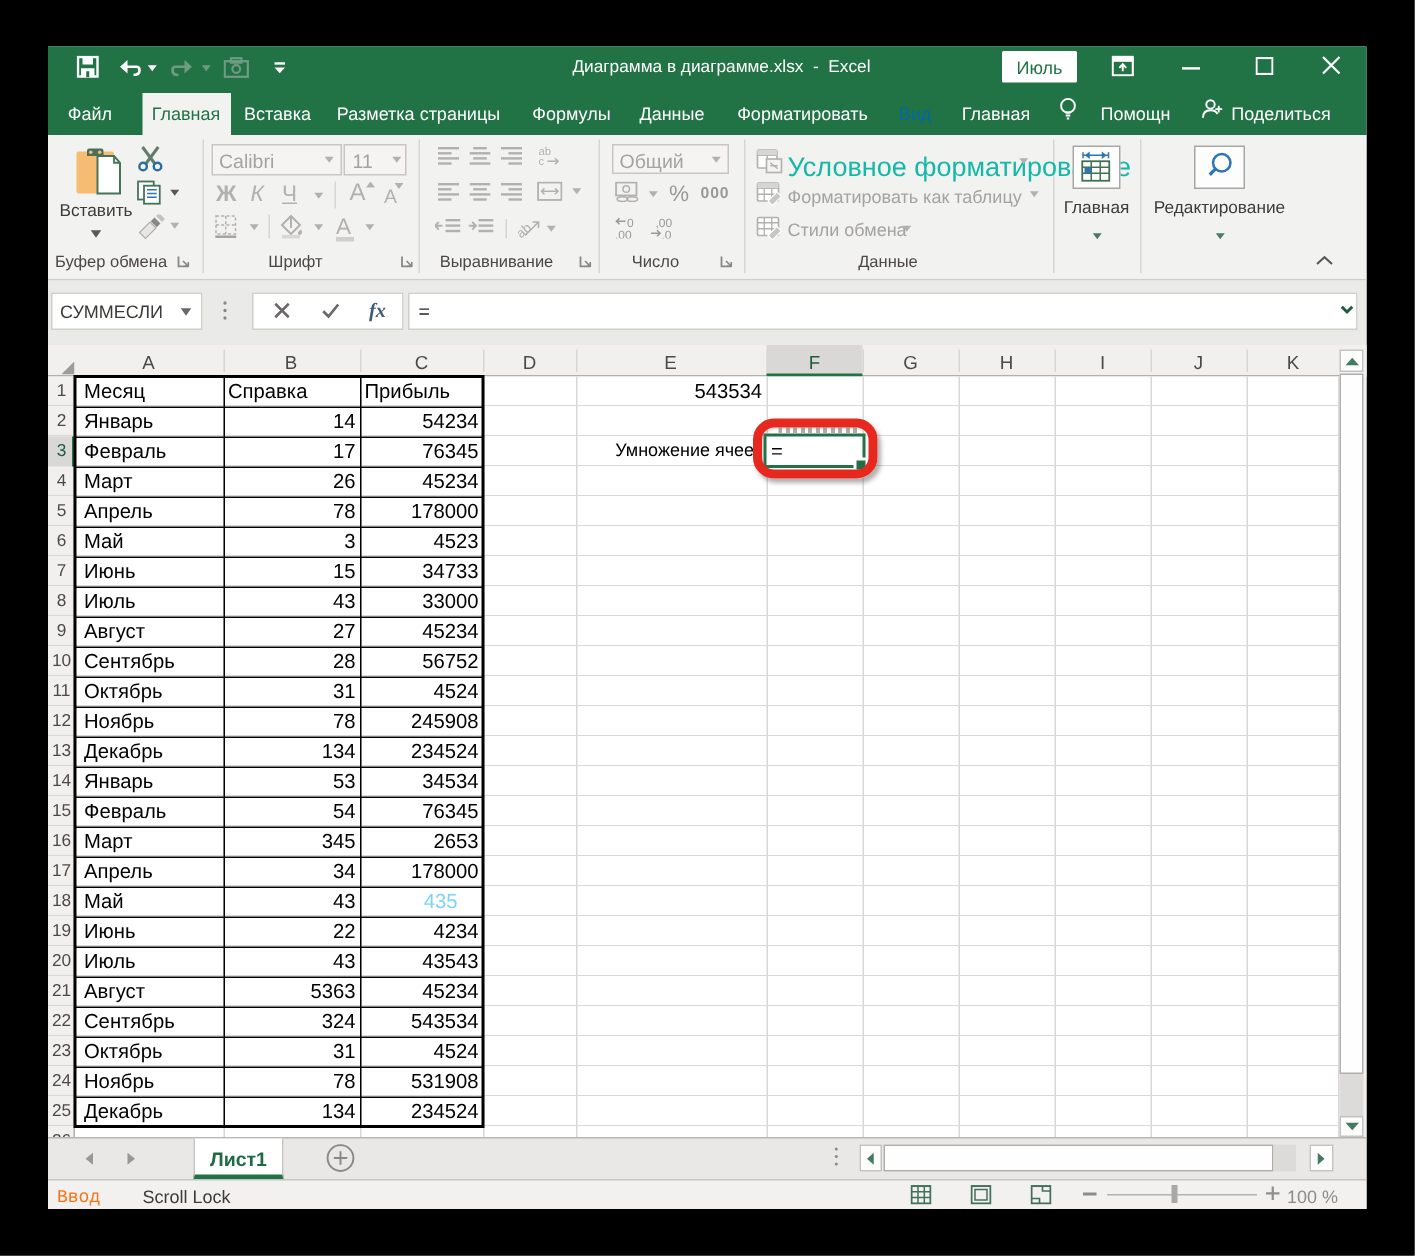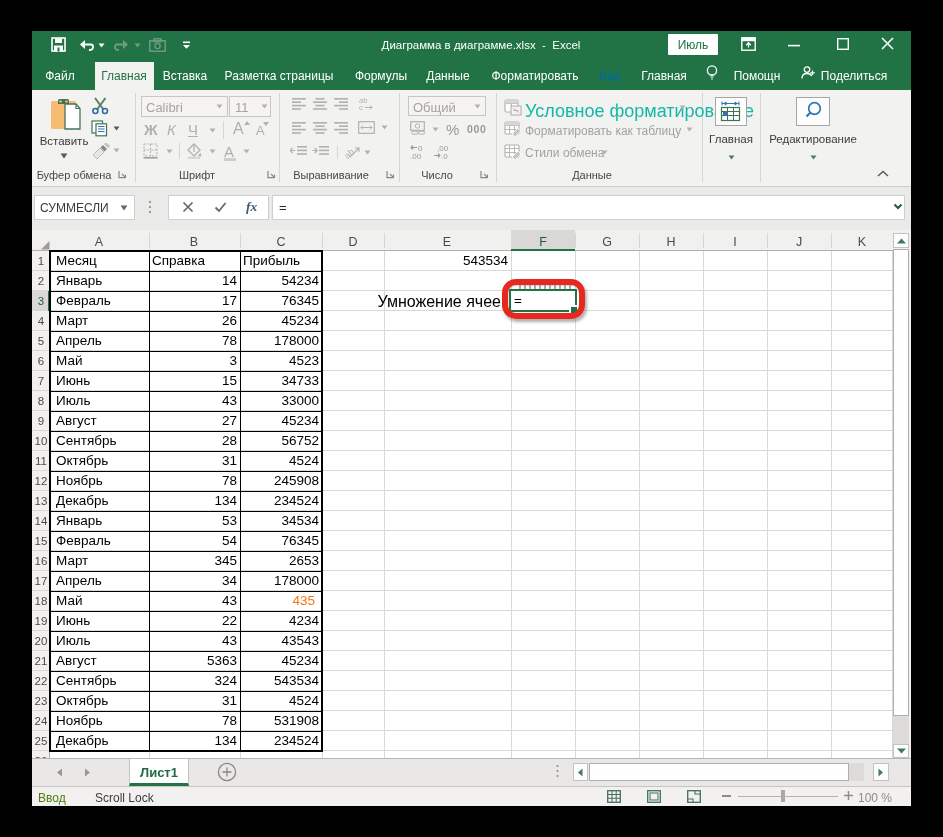--- a/index.html
+++ b/index.html
@@ -497,21 +497,21 @@
 <div style="position:absolute;top:534px;font-size:13.5px;color:#000;line-height:1;white-space:pre;left:-63px;width:300px;text-align:right;">54</div>
 <div style="position:absolute;top:534px;font-size:13.5px;color:#000;line-height:1;white-space:pre;left:19px;width:300px;text-align:right;">76345</div>
 <div style="position:absolute;top:554px;font-size:13.5px;color:#000;line-height:1;white-space:pre;left:56px;">Март</div>
 <div style="position:absolute;top:554px;font-size:13.5px;color:#000;line-height:1;white-space:pre;left:-63px;width:300px;text-align:right;">345</div>
 <div style="position:absolute;top:554px;font-size:13.5px;color:#000;line-height:1;white-space:pre;left:19px;width:300px;text-align:right;">2653</div>
 <div style="position:absolute;top:574px;font-size:13.5px;color:#000;line-height:1;white-space:pre;left:56px;">Апрель</div>
 <div style="position:absolute;top:574px;font-size:13.5px;color:#000;line-height:1;white-space:pre;left:-63px;width:300px;text-align:right;">34</div>
 <div style="position:absolute;top:574px;font-size:13.5px;color:#000;line-height:1;white-space:pre;left:19px;width:300px;text-align:right;">178000</div>
 <div style="position:absolute;top:594px;font-size:13.5px;color:#000;line-height:1;white-space:pre;left:56px;">Май</div>
 <div style="position:absolute;top:594px;font-size:13.5px;color:#000;line-height:1;white-space:pre;left:-63px;width:300px;text-align:right;">43</div>
-<div style="position:absolute;top:594px;font-size:13.5px;color:#f97316;line-height:1;white-space:pre;left:15px;width:300px;text-align:right;">435</div>
+<div style="position:absolute;top:594px;font-size:13.5px;color:#7dd3fc;line-height:1;white-space:pre;left:5px;width:300px;text-align:right;">435</div>
 <div style="position:absolute;top:614px;font-size:13.5px;color:#000;line-height:1;white-space:pre;left:56px;">Июнь</div>
 <div style="position:absolute;top:614px;font-size:13.5px;color:#000;line-height:1;white-space:pre;left:-63px;width:300px;text-align:right;">22</div>
 <div style="position:absolute;top:614px;font-size:13.5px;color:#000;line-height:1;white-space:pre;left:19px;width:300px;text-align:right;">4234</div>
 <div style="position:absolute;top:634px;font-size:13.5px;color:#000;line-height:1;white-space:pre;left:56px;">Июль</div>
 <div style="position:absolute;top:634px;font-size:13.5px;color:#000;line-height:1;white-space:pre;left:-63px;width:300px;text-align:right;">43</div>
 <div style="position:absolute;top:634px;font-size:13.5px;color:#000;line-height:1;white-space:pre;left:19px;width:300px;text-align:right;">43543</div>
 <div style="position:absolute;top:654px;font-size:13.5px;color:#000;line-height:1;white-space:pre;left:56px;">Август</div>
 <div style="position:absolute;top:654px;font-size:13.5px;color:#000;line-height:1;white-space:pre;left:-63px;width:300px;text-align:right;">5363</div>
 <div style="position:absolute;top:654px;font-size:13.5px;color:#000;line-height:1;white-space:pre;left:19px;width:300px;text-align:right;">45234</div>
 <div style="position:absolute;top:674px;font-size:13.5px;color:#000;line-height:1;white-space:pre;left:56px;">Сентябрь</div>
@@ -520,21 +520,21 @@
 <div style="position:absolute;top:694px;font-size:13.5px;color:#000;line-height:1;white-space:pre;left:56px;">Октябрь</div>
 <div style="position:absolute;top:694px;font-size:13.5px;color:#000;line-height:1;white-space:pre;left:-63px;width:300px;text-align:right;">31</div>
 <div style="position:absolute;top:694px;font-size:13.5px;color:#000;line-height:1;white-space:pre;left:19px;width:300px;text-align:right;">4524</div>
 <div style="position:absolute;top:714px;font-size:13.5px;color:#000;line-height:1;white-space:pre;left:56px;">Ноябрь</div>
 <div style="position:absolute;top:714px;font-size:13.5px;color:#000;line-height:1;white-space:pre;left:-63px;width:300px;text-align:right;">78</div>
 <div style="position:absolute;top:714px;font-size:13.5px;color:#000;line-height:1;white-space:pre;left:19px;width:300px;text-align:right;">531908</div>
 <div style="position:absolute;top:734px;font-size:13.5px;color:#000;line-height:1;white-space:pre;left:56px;">Декабрь</div>
 <div style="position:absolute;top:734px;font-size:13.5px;color:#000;line-height:1;white-space:pre;left:-63px;width:300px;text-align:right;">134</div>
 <div style="position:absolute;top:734px;font-size:13.5px;color:#000;line-height:1;white-space:pre;left:19px;width:300px;text-align:right;">234524</div>
 <div style="position:absolute;top:254px;font-size:13.5px;color:#000;line-height:1;white-space:pre;left:208px;width:300px;text-align:right;">543534</div>
-<div style="position:absolute;top:294px;font-size:16px;color:#000;line-height:1;white-space:pre;left:208px;width:300px;text-align:right;">Умножение ячеек</div>
+<div style="position:absolute;top:294px;font-size:12px;color:#000;line-height:1;white-space:pre;left:208px;width:300px;text-align:right;">Умножение ячеек</div>
 <div style="position:absolute;left:509px;top:289px;width:68px;height:23px;background:#fff;border:2.5px solid #217346;"></div>
 <div style="position:absolute;top:294px;font-size:13.5px;color:#000;line-height:1;white-space:pre;left:514px;">=</div>
 <div style="position:absolute;left:568.5px;top:304.5px;width:10px;height:10px;background:#fff;"></div>
 <div style="position:absolute;left:570.5px;top:306.5px;width:6px;height:6px;background:#1f7044;"></div>
 <div style="position:absolute;left:519px;top:285px;width:53px;height:3.5px;background:repeating-linear-gradient(to right,#aeaeac 0 2.5px,transparent 2.5px 5px);"></div>
 <div style="position:absolute;left:502px;top:279px;width:83px;height:40px;border:6.5px solid #e6281e;border-radius:14px;box-shadow:2px 3px 3px rgba(100,100,100,0.5), inset 1px 1px 2px rgba(120,120,120,0.3);"></div>
 <div style="position:absolute;left:893px;top:230px;width:18px;height:528px;background:#f1f0ef;"></div>
 <div style="position:absolute;left:893px;top:233px;width:16px;height:15px;background:#fdfdfd;border:1px solid #c4c2c0;"></div>
 <svg style="position:absolute;left:897px;top:238px;" width="9" height="6" viewBox="0 0 9 6">
     <path d="M4.5 0.5 L9 5.5 L0 5.5 Z" fill="#447962"></path>
@@ -567,21 +567,21 @@
 <svg style="position:absolute;left:577px;top:768px;" width="6" height="9" viewBox="0 0 6 9">
     <path d="M5.5 0.5 L1 4.5 L5.5 8.5 Z" fill="#447962"></path>
   </svg>
 <div style="position:absolute;left:589px;top:763px;width:260px;height:18px;background:#fefefe;border:1px solid #b0aeac;"></div>
 <div style="position:absolute;left:849px;top:763px;width:15px;height:18px;background:#dcdbd9;"></div>
 <div style="position:absolute;left:873px;top:763px;width:16px;height:18px;background:#fdfdfd;border:1px solid #c4c2c0;"></div>
 <svg style="position:absolute;left:878px;top:768px;" width="6" height="9" viewBox="0 0 6 9">
     <path d="M0.5 0.5 L5 4.5 L0.5 8.5 Z" fill="#447962"></path>
   </svg>
 <div style="position:absolute;left:32px;top:786px;width:879px;height:20px;background:#f2f1f0;border-top:1px solid #c6c4c2;"></div>
-<div style="position:absolute;top:792px;font-size:12px;color:#4d7c0f;line-height:1;white-space:pre;left:38px;">Ввод</div>
+<div style="position:absolute;top:792px;font-size:12px;color:#f97316;line-height:1;white-space:pre;left:38px;font-family:Liberation Mono, monospace;">Ввод</div>
 <div style="position:absolute;top:792px;font-size:12px;color:#3e3c3a;line-height:1;white-space:pre;left:95px;">Scroll Lock</div>
 <svg style="position:absolute;left:607px;top:790px;" width="14" height="13" viewBox="0 0 14 13">
     <rect x="0.7" y="0.7" width="12.6" height="11.6" fill="none" stroke="#43705a" stroke-width="1.3"></rect>
     <path d="M0.7 4.5 L13.3 4.5 M0.7 8.3 L13.3 8.3 M5 0.7 L5 12.3 M9.2 0.7 L9.2 12.3" stroke="#43705a" stroke-width="1"></path>
   </svg>
 <svg style="position:absolute;left:647px;top:790px;" width="14" height="13" viewBox="0 0 14 13">
     <rect x="0.7" y="0.7" width="12.6" height="11.6" fill="none" stroke="#43705a" stroke-width="1.3"></rect>
     <rect x="3" y="3" width="8" height="7" fill="none" stroke="#43705a" stroke-width="1"></rect>
   </svg>
 <svg style="position:absolute;left:687px;top:790px;" width="14" height="13" viewBox="0 0 14 13">

